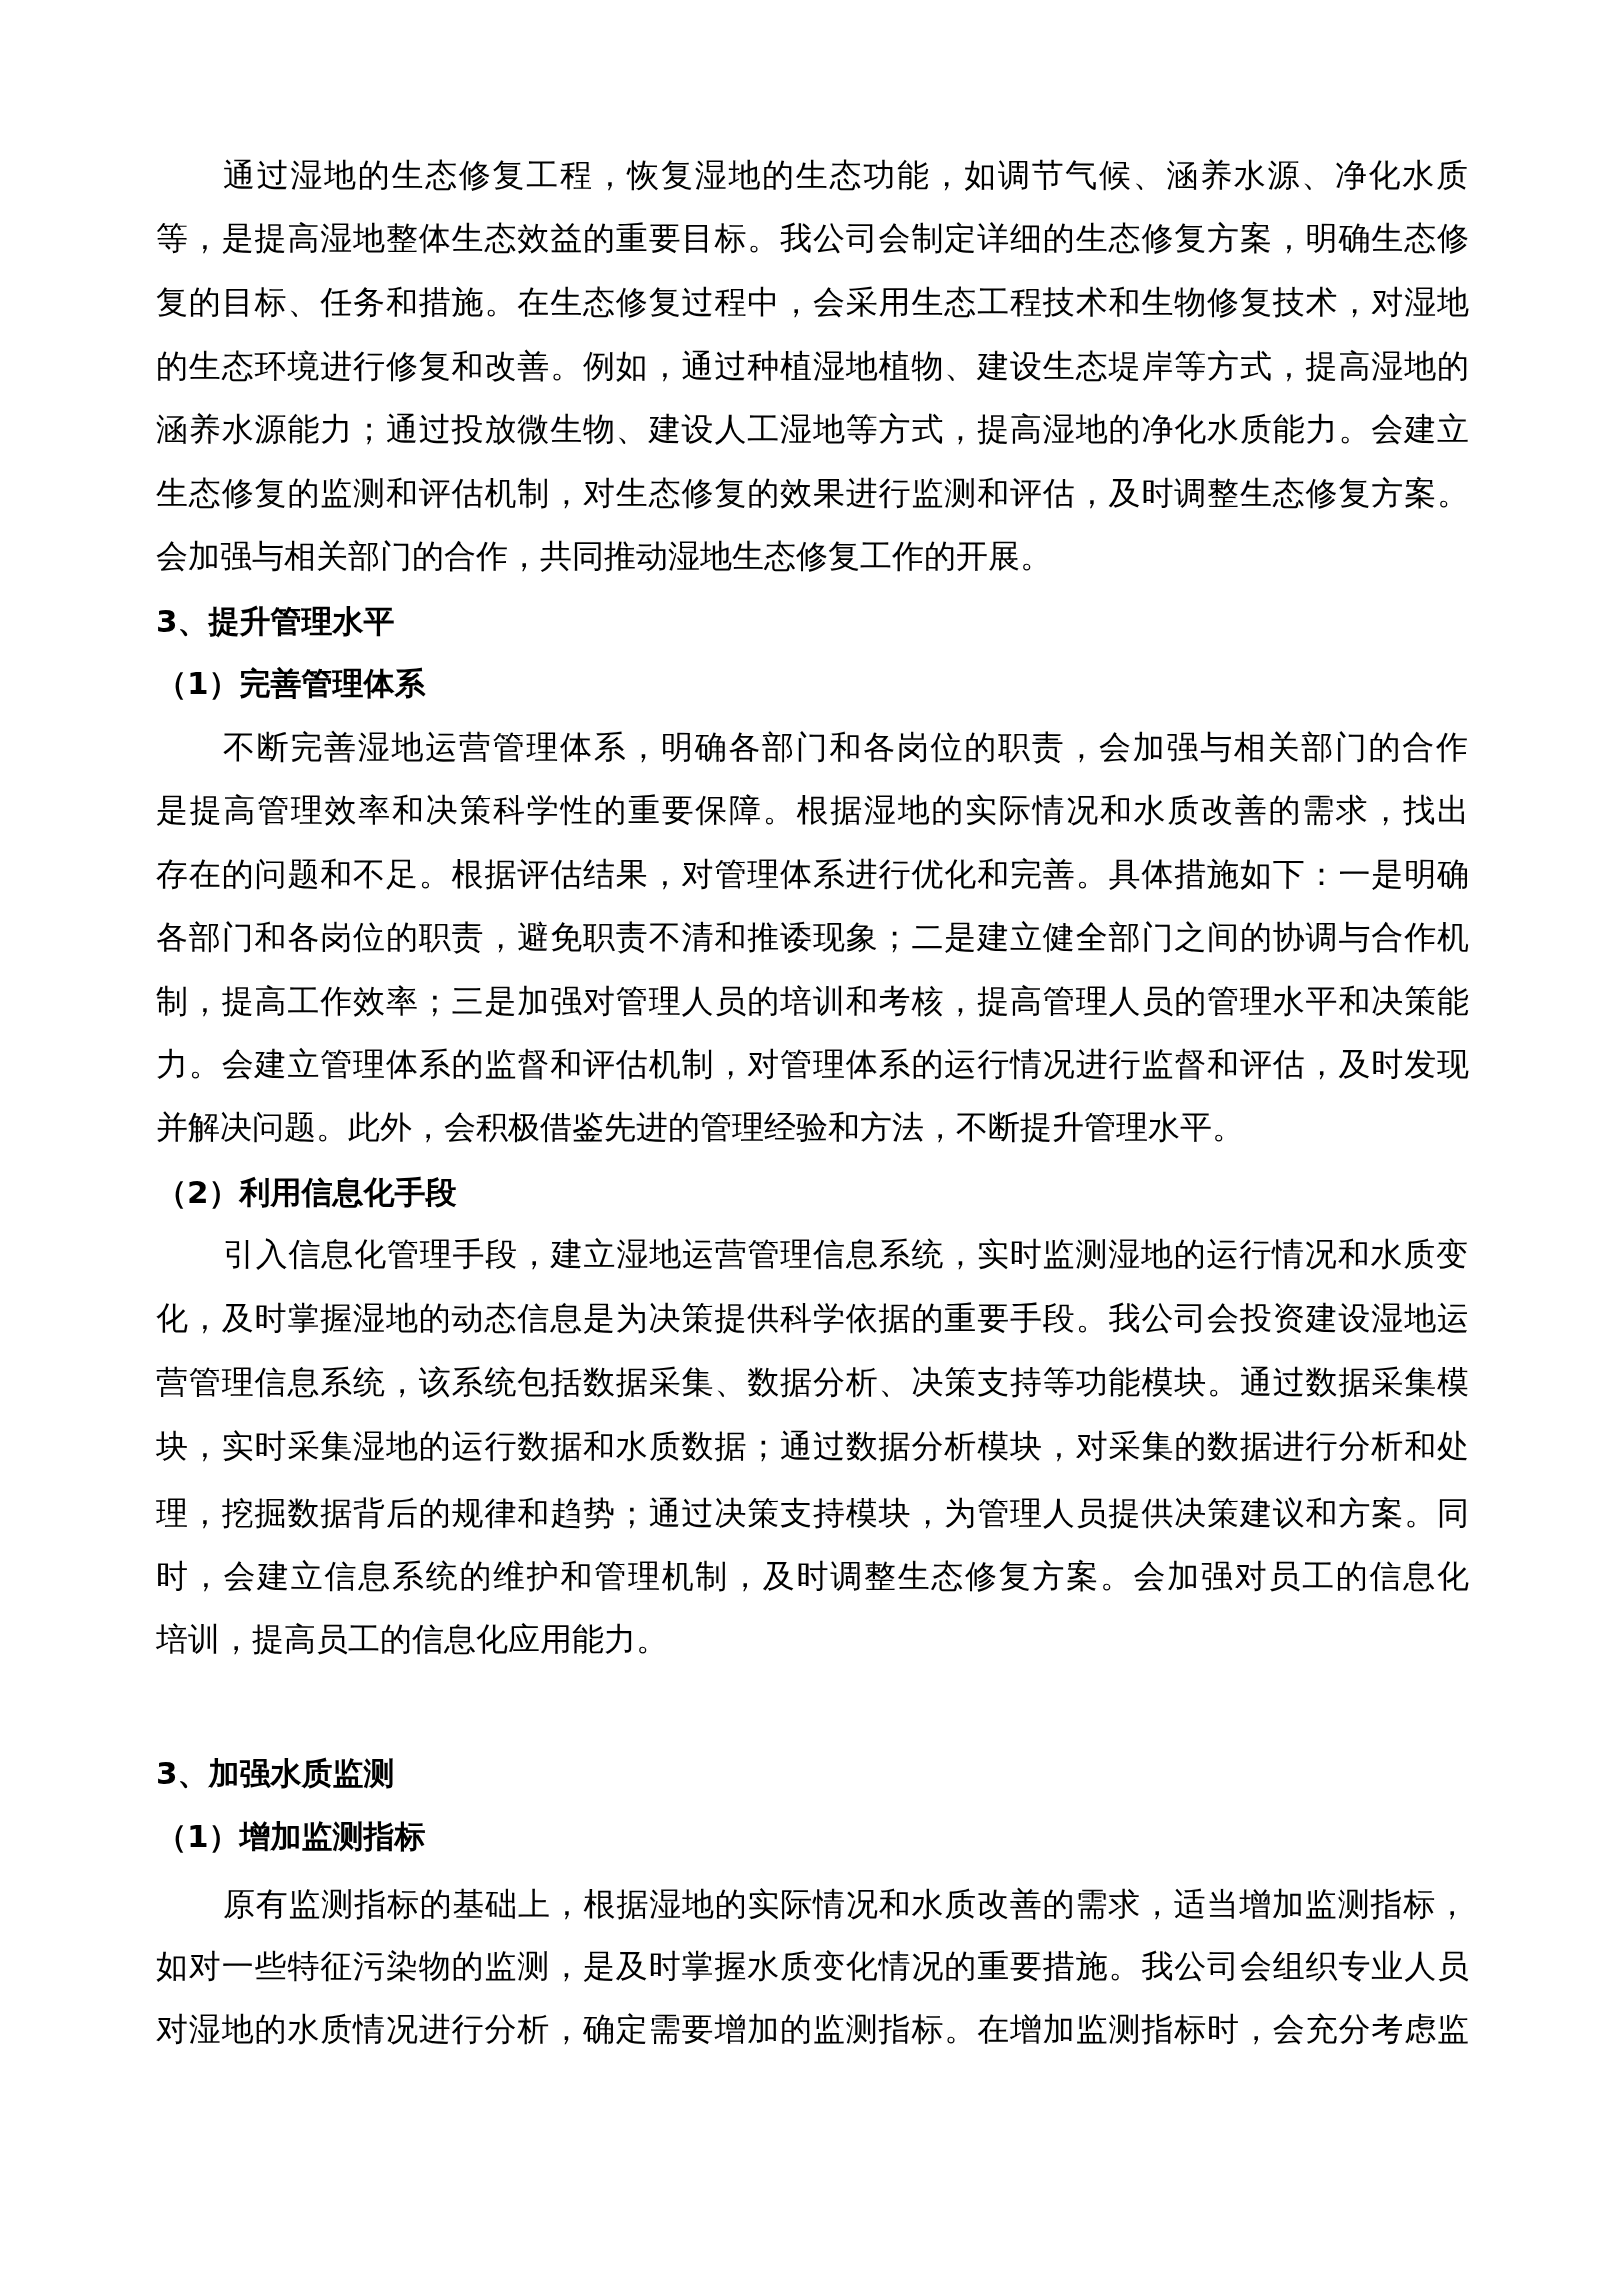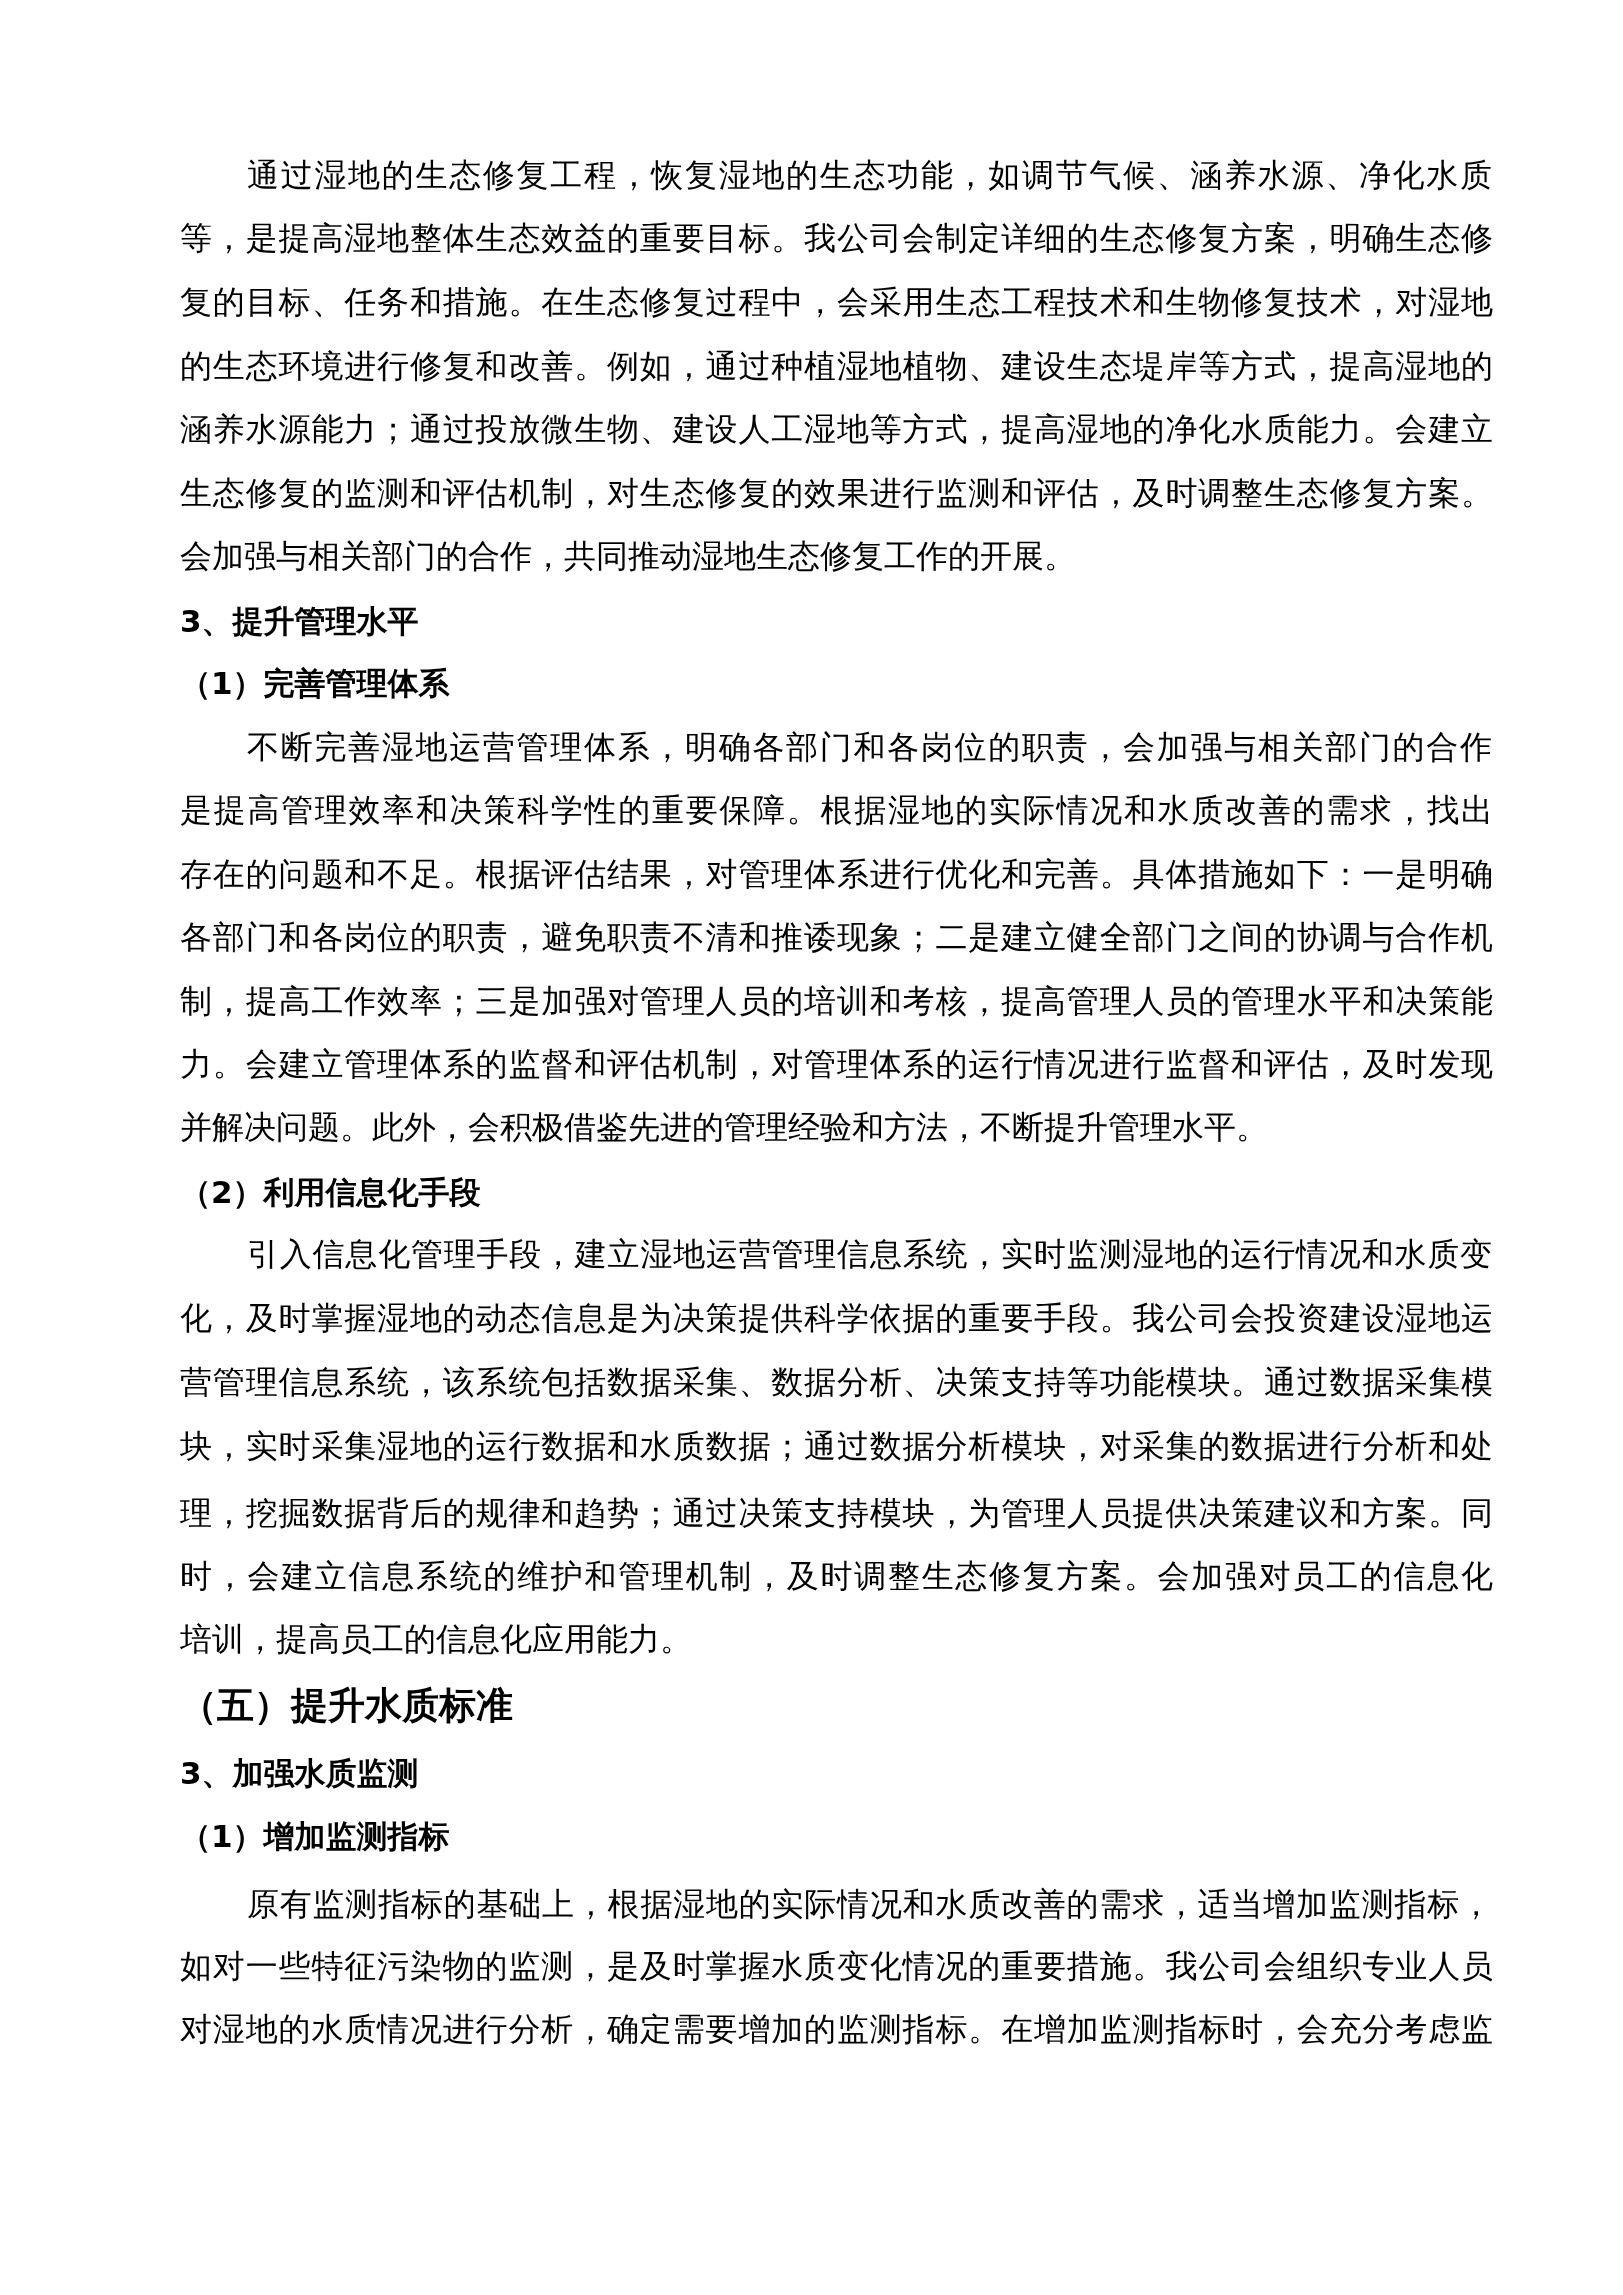--- a/index.html
+++ b/index.html
@@ -1,21 +1,20 @@
 <!DOCTYPE html>
 <html style="font-size:10.5px"><head>
 <meta charset="utf-8">
 <style>
   html, body { margin: 0; padding: 0; background: #ffffff; }
   body { width: 1623px; height: 2295px; position: relative; overflow: hidden; }
   .page {
     position: absolute; left: 0; top: 0; width: 1466px; height: 2295px;
     background: #ffffff; color: #000000;
     font-family: "DejaVu Serif", "Liberation Serif", serif;
-    margin-left: 24px;
   }
   .line {
     position: absolute; left: 156px; width: 1313px;
     height: 39px; line-height: 39px;
     font-size: 32px; white-space: nowrap;
     text-align: justify; text-align-last: justify;
     letter-spacing: 0;
   }
   .line.last { text-align-last: left; }
   .line.indent { left: 223px; width: 1245px; }
@@ -69,21 +68,20 @@
   <div>
     <div class="line indent" style="top:1235px">引入信息化管理手段，建立湿地运营管理信息系统，实时监测湿地的运行情况和水质变</div>
     <div class="line" style="top:1299px">化，及时掌握湿地的动态信息是为决策提供科学依据的重要手段。我公司会投资建设湿地运</div>
     <div class="line" style="top:1363px">营管理信息系统，该系统包括数据采集、数据分析、决策支持等功能模块。通过数据采集模</div>
     <div class="line" style="top:1427px">块，实时采集湿地的运行数据和水质数据；通过数据分析模块，对采集的数据进行分析和处</div>
     <div class="line" style="top:1494px">理，挖掘数据背后的规律和趋势；通过决策支持模块，为管理人员提供决策建议和方案。同</div>
     <div class="line" style="top:1557px">时，会建立信息系统的维护和管理机制，及时调整生态修复方案。会加强对员工的信息化</div>
     <div class="line last" style="top:1620px">培训，提高员工的信息化应用能力。</div>
   </div>
 
-  <div class="h2" style="top:1683px">（五）提升水质标准</div>
   <div class="h3" style="top:1754px">3、加强水质监测</div>
   <div class="h4" style="top:1817px">（1）增加监测指标</div>
 
   <div>
     <div class="line indent" style="top:1885px">原有监测指标的基础上，根据湿地的实际情况和水质改善的需求，适当增加监测指标，</div>
     <div class="line" style="top:1947px">如对一些特征污染物的监测，是及时掌握水质变化情况的重要措施。我公司会组织专业人员</div>
     <div class="line" style="top:2010px">对湿地的水质情况进行分析，确定需要增加的监测指标。在增加监测指标时，会充分考虑监</div>
   </div>
 
 </div>

